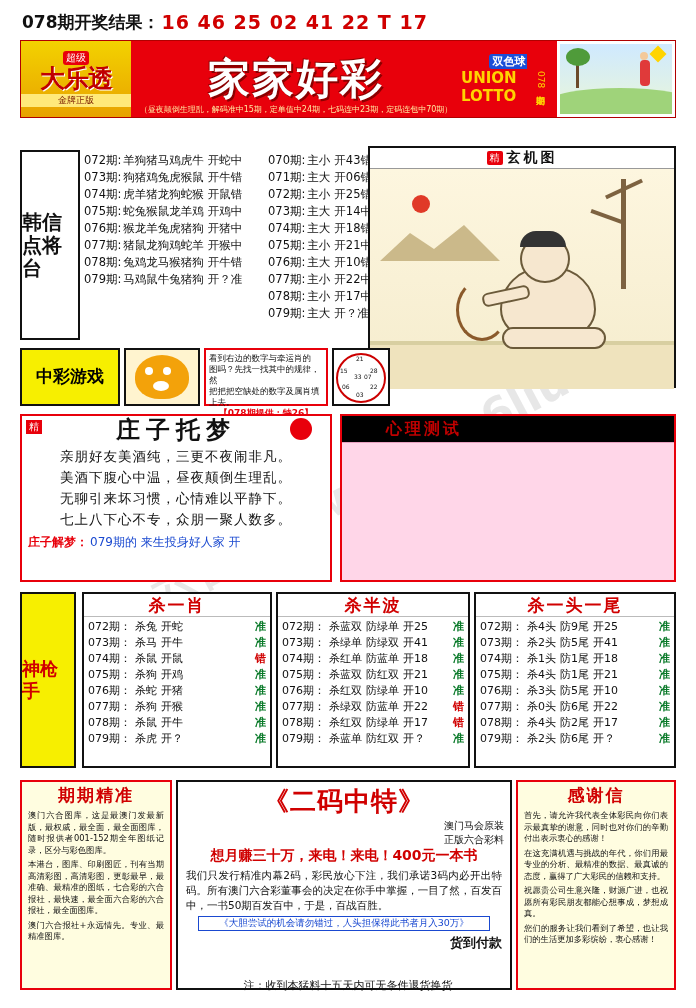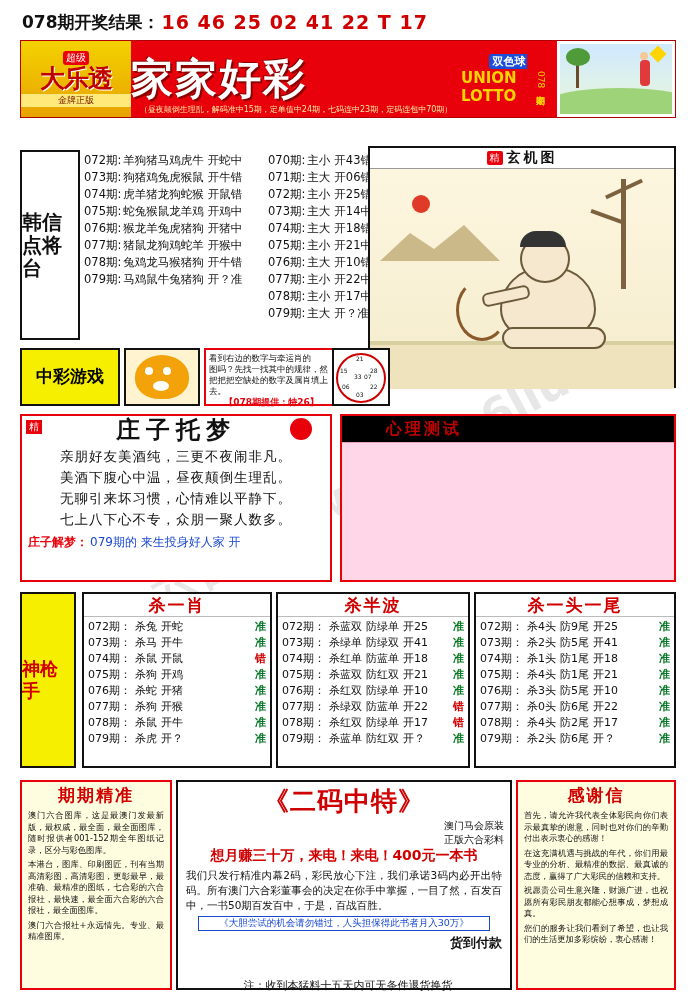--- a/index.html
+++ b/index.html
@@ -8,21 +8,21 @@
   
   .topline{position:absolute;left:0;top:8px;width:696px;height:28px;display:flex;align-items:center;padding-left:22px;box-sizing:border-box;}
   .topline .t1{font-size:17px;font-weight:bold;color:#111;letter-spacing:0px;}
   .topline .t2{font-size:19px;font-weight:bold;color:#d00000;margin-left:2px;letter-spacing:1px;}
   
   .banner{position:absolute;left:20px;top:40px;width:656px;height:78px;background:#e8000b;border:1px solid #b00000;box-sizing:border-box;display:flex;overflow:hidden;}
   .banner .b-left{width:110px;background:linear-gradient(#f3d200,#e8a200);display:flex;flex-direction:column;align-items:center;justify-content:center;color:#b00000;position:relative;}
   .b-left .sup{font-size:10px;background:#e8000b;color:#fff;border-radius:3px;padding:0 3px;margin-bottom:1px;}
   .b-left .big{font-size:25px;font-weight:bold;color:#c00000;line-height:1;letter-spacing:-1px;text-shadow:1px 1px 0 #fff;}
   .b-left .sub{font-size:9px;margin-top:3px;color:#7a1b00;background:#ffe97a;width:100%;text-align:center;}
-  .banner .b-mid{flex:1;display:flex;flex-direction:column;justify-content:center;position:relative;}
+  .banner .b-mid{flex:1;display:flex;flex-direction:column;justify-content:center;align-items:center;position:relative;}
   .b-mid .title{font-size:42px;font-weight:bold;color:#ffffff;letter-spacing:2px;text-shadow:2px 2px 0 #8b0000, -1px -1px 0 #8b0000;line-height:1;}
   .b-mid .tagline{position:absolute;bottom:2px;left:0;width:100%;text-align:center;font-size:8px;color:#ffe6a0;}
   .banner .b-lotto{width:96px;display:flex;flex-direction:column;align-items:center;justify-content:center;}
   .b-lotto .cn{font-size:11px;font-weight:bold;color:#fff;background:#1b4fd8;border-radius:3px;padding:0 4px;}
   .b-lotto .en{font-size:15px;font-weight:bold;color:#ffd400;letter-spacing:0px;}
   .banner .b-right{width:118px;background:#ffffff;display:flex;align-items:center;justify-content:center;position:relative;}
   .b-right .sky{width:112px;height:70px;background:linear-gradient(#cfe9ff,#eaf7d9);position:relative;overflow:hidden;}
   .b-right .hill{position:absolute;bottom:0;left:-10px;width:140px;height:26px;background:#9fd37a;border-radius:50% 50% 0 0;}
   .b-right .tree{position:absolute;left:16px;top:10px;width:3px;height:34px;background:#6b4a2a;}
   .b-right .leaf{position:absolute;left:6px;top:4px;width:24px;height:18px;background:#4f9b3a;border-radius:50%;}
@@ -62,21 +62,21 @@
   .pic .arm{position:absolute;left:112px;top:120px;width:44px;height:10px;background:#f6e7cf;border:2px solid #6b5a3a;border-radius:6px;transform:rotate(-12deg);}
   .pic .bow{position:absolute;left:86px;top:110px;width:46px;height:56px;border:3px solid #8b5a2b;border-radius:50%;border-right-color:transparent;border-top-color:transparent;}
   .pic .legs{position:absolute;left:132px;top:158px;width:100px;height:18px;background:#f6e7cf;border:2px solid #6b5a3a;border-radius:12px;}
   
   .zhongcai{left:20px;top:348px;width:100px;height:58px;background:#f7ef00;border:2px solid #111;display:flex;align-items:center;justify-content:center;}
   .zhongcai span{font-size:17px;font-weight:bold;color:#000000;line-height:1.05;text-align:center;}
   .tiger{left:124px;top:348px;width:76px;height:58px;background:#fff4cf;border:2px solid #111;display:flex;align-items:center;justify-content:center;}
   .tiger .tg{width:54px;height:44px;background:#f3a20a;border-radius:50% 50% 45% 45%;position:relative;}
   .tiger .tg:before{content:"";position:absolute;left:10px;top:12px;width:8px;height:8px;background:#fff;border-radius:50%;box-shadow:18px 0 0 #fff;}
   .tiger .tg:after{content:"";position:absolute;left:18px;top:26px;width:16px;height:10px;background:#fff;border-radius:50%;}
-  .hintbox{left:204px;top:348px;width:135px;height:58px;background:#ffffff;border:2px solid #e8000b;padding:3px;box-sizing:border-box;}
+  .hintbox{left:204px;top:348px;width:124px;height:58px;background:#ffffff;border:2px solid #e8000b;padding:3px;box-sizing:border-box;}
   .hintbox p{margin:0;font-size:8.5px;line-height:11px;color:#111;}
   .hintbox .red{color:#e8000b;font-weight:bold;text-align:center;font-size:9px;}
   .wheel{left:332px;top:348px;width:58px;height:58px;background:#ffffff;border:2px solid #111;}
   .wheel .circle{width:46px;height:46px;border-radius:50%;border:2px solid #c00;margin:3px auto;position:relative;font-size:6px;color:#111;}
   .wheel .num{position:absolute;font-size:6px;}
   
   .zhuangzi{left:20px;top:414px;width:312px;height:168px;background:#ffffff;border:2px solid #e8000b;}
   .zhuangzi .hd{height:28px;display:flex;align-items:center;justify-content:center;position:relative;}
   .zhuangzi .hd .t{font-size:24px;font-weight:bold;letter-spacing:6px;color:#111;}
   .zhuangzi .hd .tag{position:absolute;left:4px;top:4px;font-size:10px;background:#e8000b;color:#fff;padding:0 3px;}

